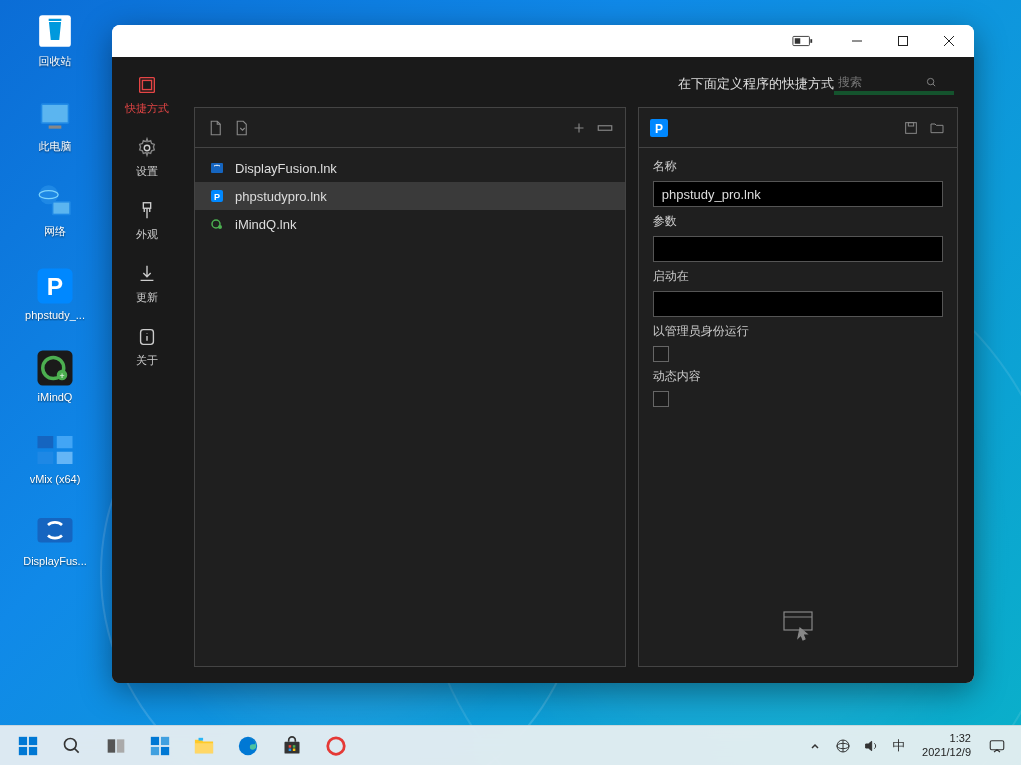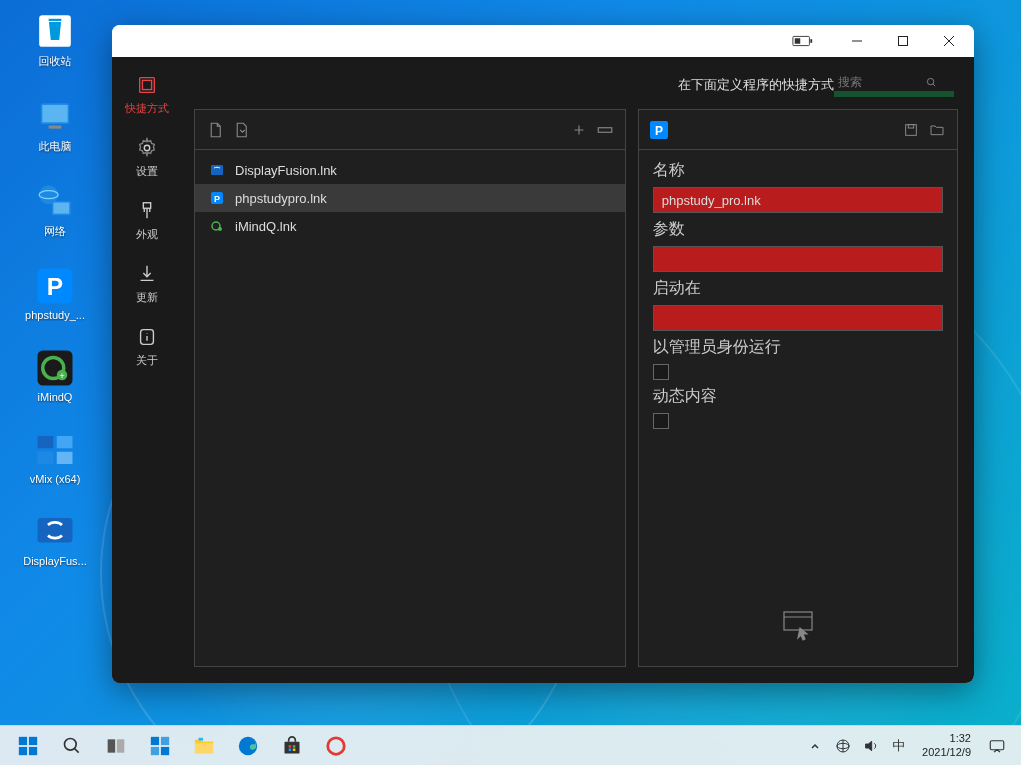--- a/index.html
+++ b/index.html
@@ -27,40 +27,40 @@
 
 
 .sidebar { width: 70px; background: #1a1a1a; display: flex; flex-direction: column; align-items: center; padding-top: 16px; gap: 20px; }
 .side-item { display: flex; flex-direction: column; align-items: center; gap: 4px; cursor: pointer; color: #ccc; font-size: 11px; }
 .side-item.active { color: #e54545; }
 .side-item .sico { width: 24px; height: 24px; display: flex; align-items: center; justify-content: center; }
 
 
 .main { flex: 1; display: flex; flex-direction: column; padding: 12px 16px 16px 0; }
 .header-row { display: flex; align-items: center; justify-content: flex-end; padding: 4px 4px 12px 24px; color: #ddd; font-size: 13px; }
-.search-box { display: flex; align-items: center; gap: 8px; color: #777; font-size: 12px; border-bottom: 6px solid #14532d; padding: 2px 4px; width: 120px; }
+.search-box { display: flex; align-items: center; gap: 8px; color: #777; font-size: 12px; border-bottom: 4px solid #14532d; padding: 2px 4px; width: 120px; }
 .search-box input { background: transparent; border: none; outline: none; color: #ccc; font-size: 12px; width: 80px; }
 
 .panels { flex: 1; display: flex; gap: 12px; padding-left: 12px; }
 .panel { border: 1px solid #444; background: #1f1f1f; display: flex; flex-direction: column; }
 .panel.left { flex: 1.35; }
 .panel.right { flex: 1; }
 
 .panel-toolbar { height: 40px; border-bottom: 1px solid #444; display: flex; align-items: center; padding: 0 10px; gap: 6px; }
 .panel-toolbar .spacer { flex: 1; }
 .tool-ico { width: 20px; height: 20px; display: flex; align-items: center; justify-content: center; cursor: pointer; color: #888; }
 
 .file-list { flex: 1; padding: 6px 0; overflow: auto; }
 .file-row { display: flex; align-items: center; gap: 10px; padding: 6px 14px; color: #ddd; font-size: 13px; cursor: pointer; }
 .file-row.selected { background: #3a3a3a; }
 .file-ico { width: 16px; height: 16px; display: flex; align-items: center; justify-content: center; flex-shrink: 0; }
 
 .form { flex: 1; padding: 10px 14px; display: flex; flex-direction: column; gap: 6px; color: #ddd; font-size: 13px; }
-.form label { font-size: 16px; color: #ccc; }
-.form input[type=text] { background: #b91c1c; border: 1px solid #555; padding: 4px 8px; color: #ddd; font-size: 13px; outline: none; height: 26px; }
+.form label { font-size: 12px; color: #ccc; }
+.form input[type=text] { background: #000000; border: 1px solid #555; padding: 4px 8px; color: #ddd; font-size: 13px; outline: none; height: 26px; }
 .checkbox { width: 16px; height: 16px; border: 1px solid #666; background: #1a1a1a; cursor: pointer; }
 .form-footer { margin-top: auto; display: flex; justify-content: center; padding: 12px 0; }
 .click-ico { width: 40px; height: 36px; color: #888; }
 
 
 .taskbar { position: absolute; bottom: 0; left: 0; right: 0; height: 40px; background: rgba(243,243,243,0.9); backdrop-filter: blur(10px); border-top: 1px solid rgba(0,0,0,0.08); display: flex; align-items: center; padding: 0 8px; z-index: 100; }
 .tb-left { display: flex; align-items: center; gap: 4px; }
 .tb-btn { width: 40px; height: 40px; display: flex; align-items: center; justify-content: center; cursor: pointer; }
 .tb-right { margin-left: auto; display: flex; align-items: center; gap: 2px; }
 .tb-sm { width: 26px; height: 40px; display: flex; align-items: center; justify-content: center; cursor: pointer; color: #333; font-size: 12px; }

